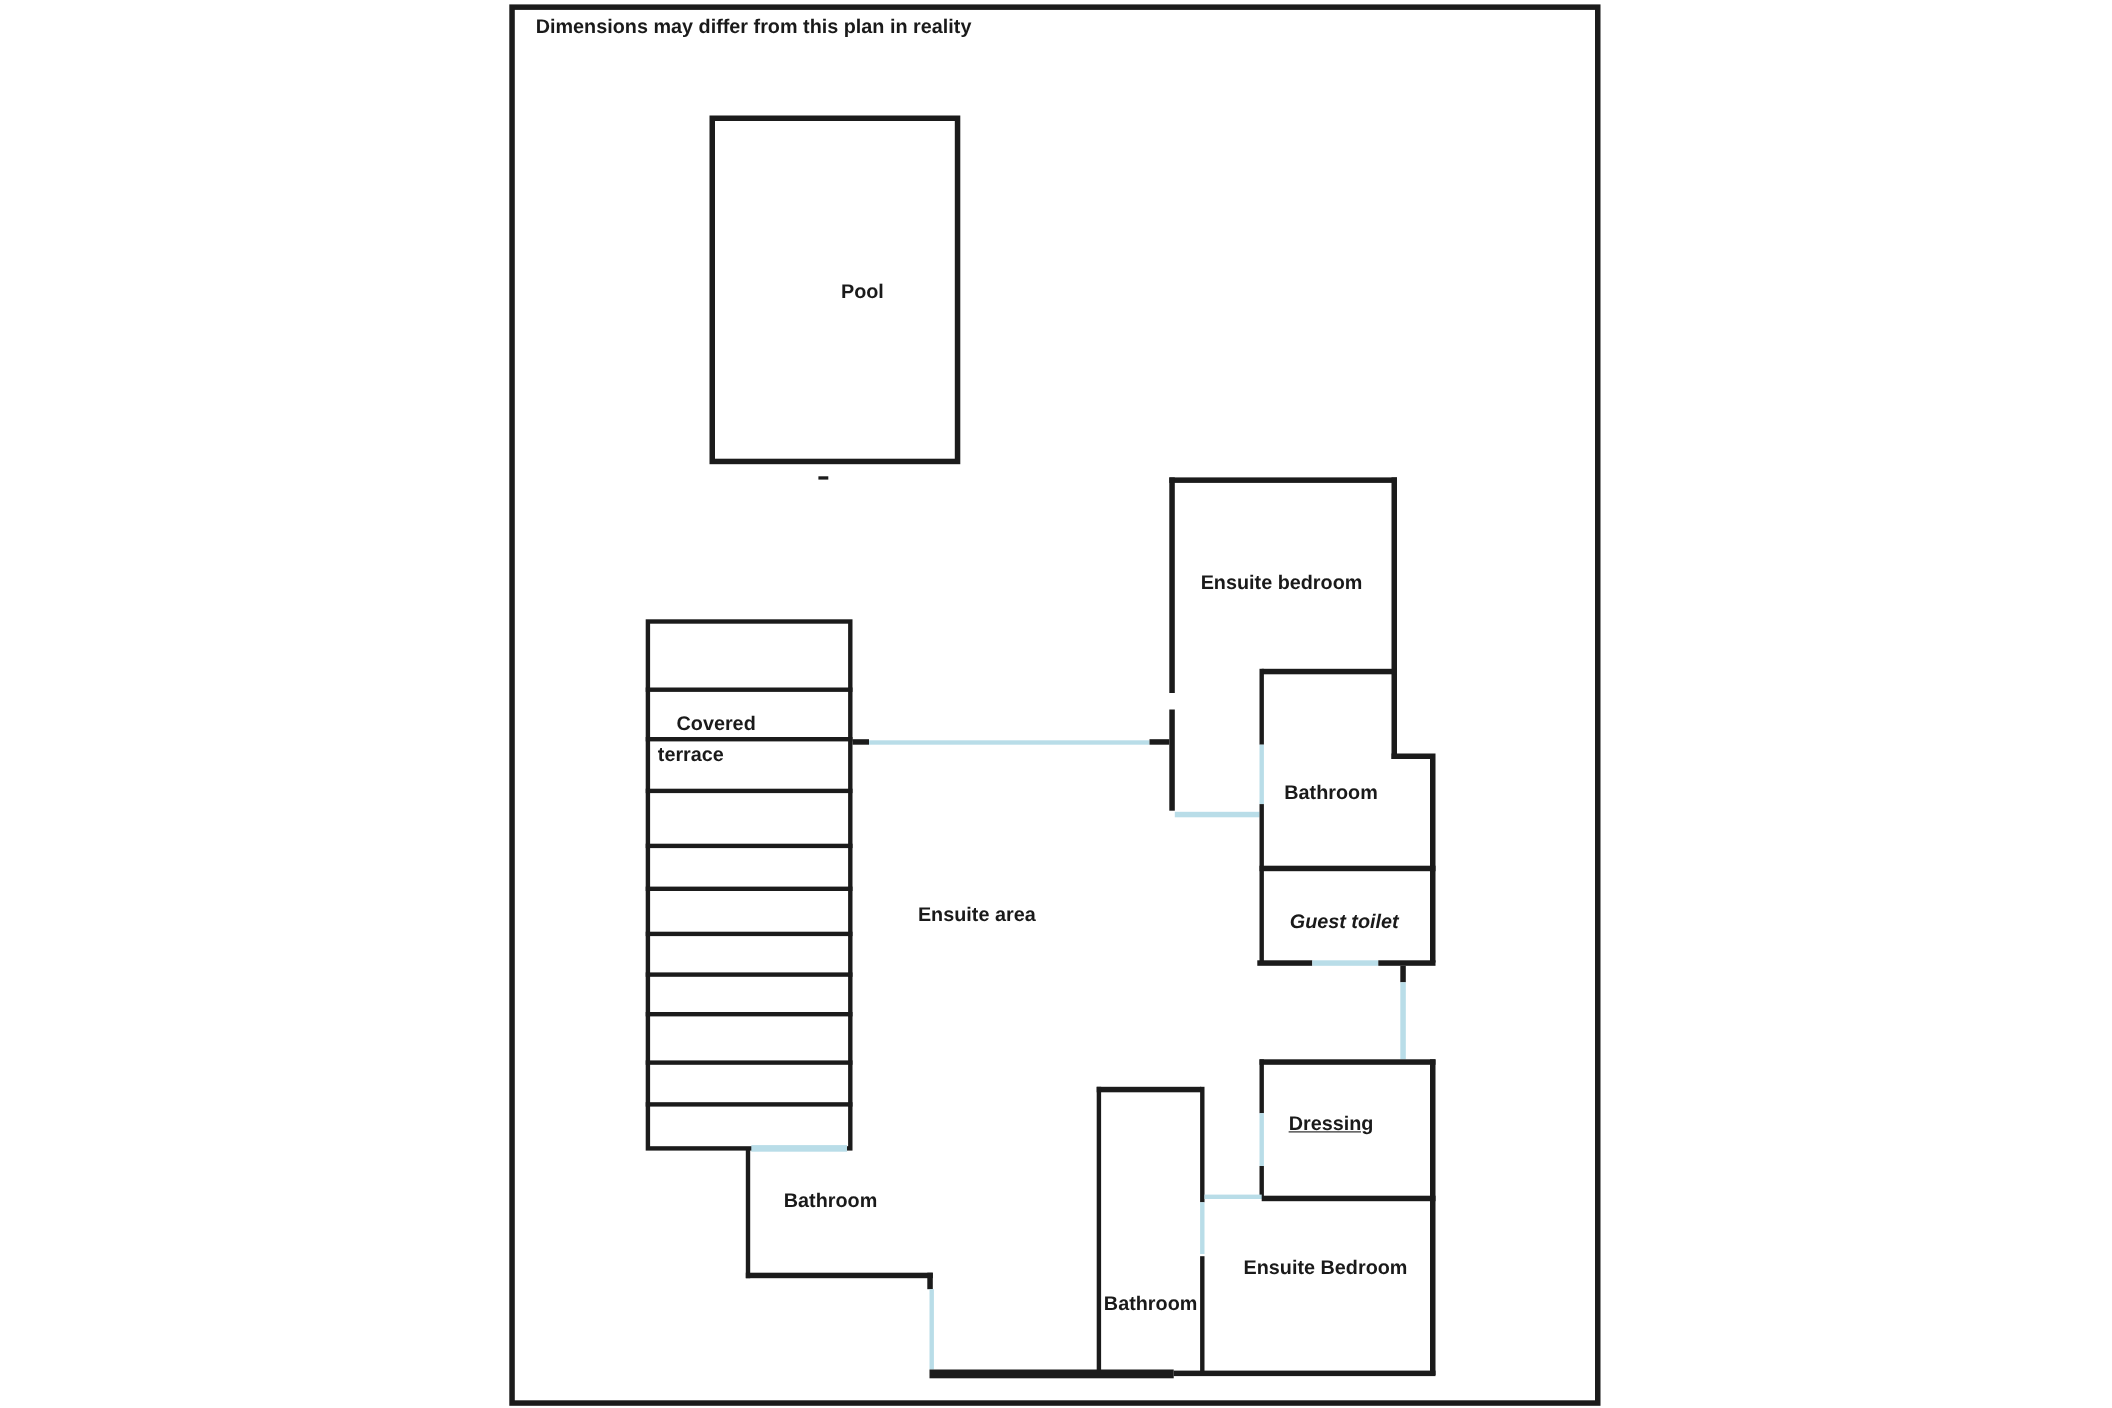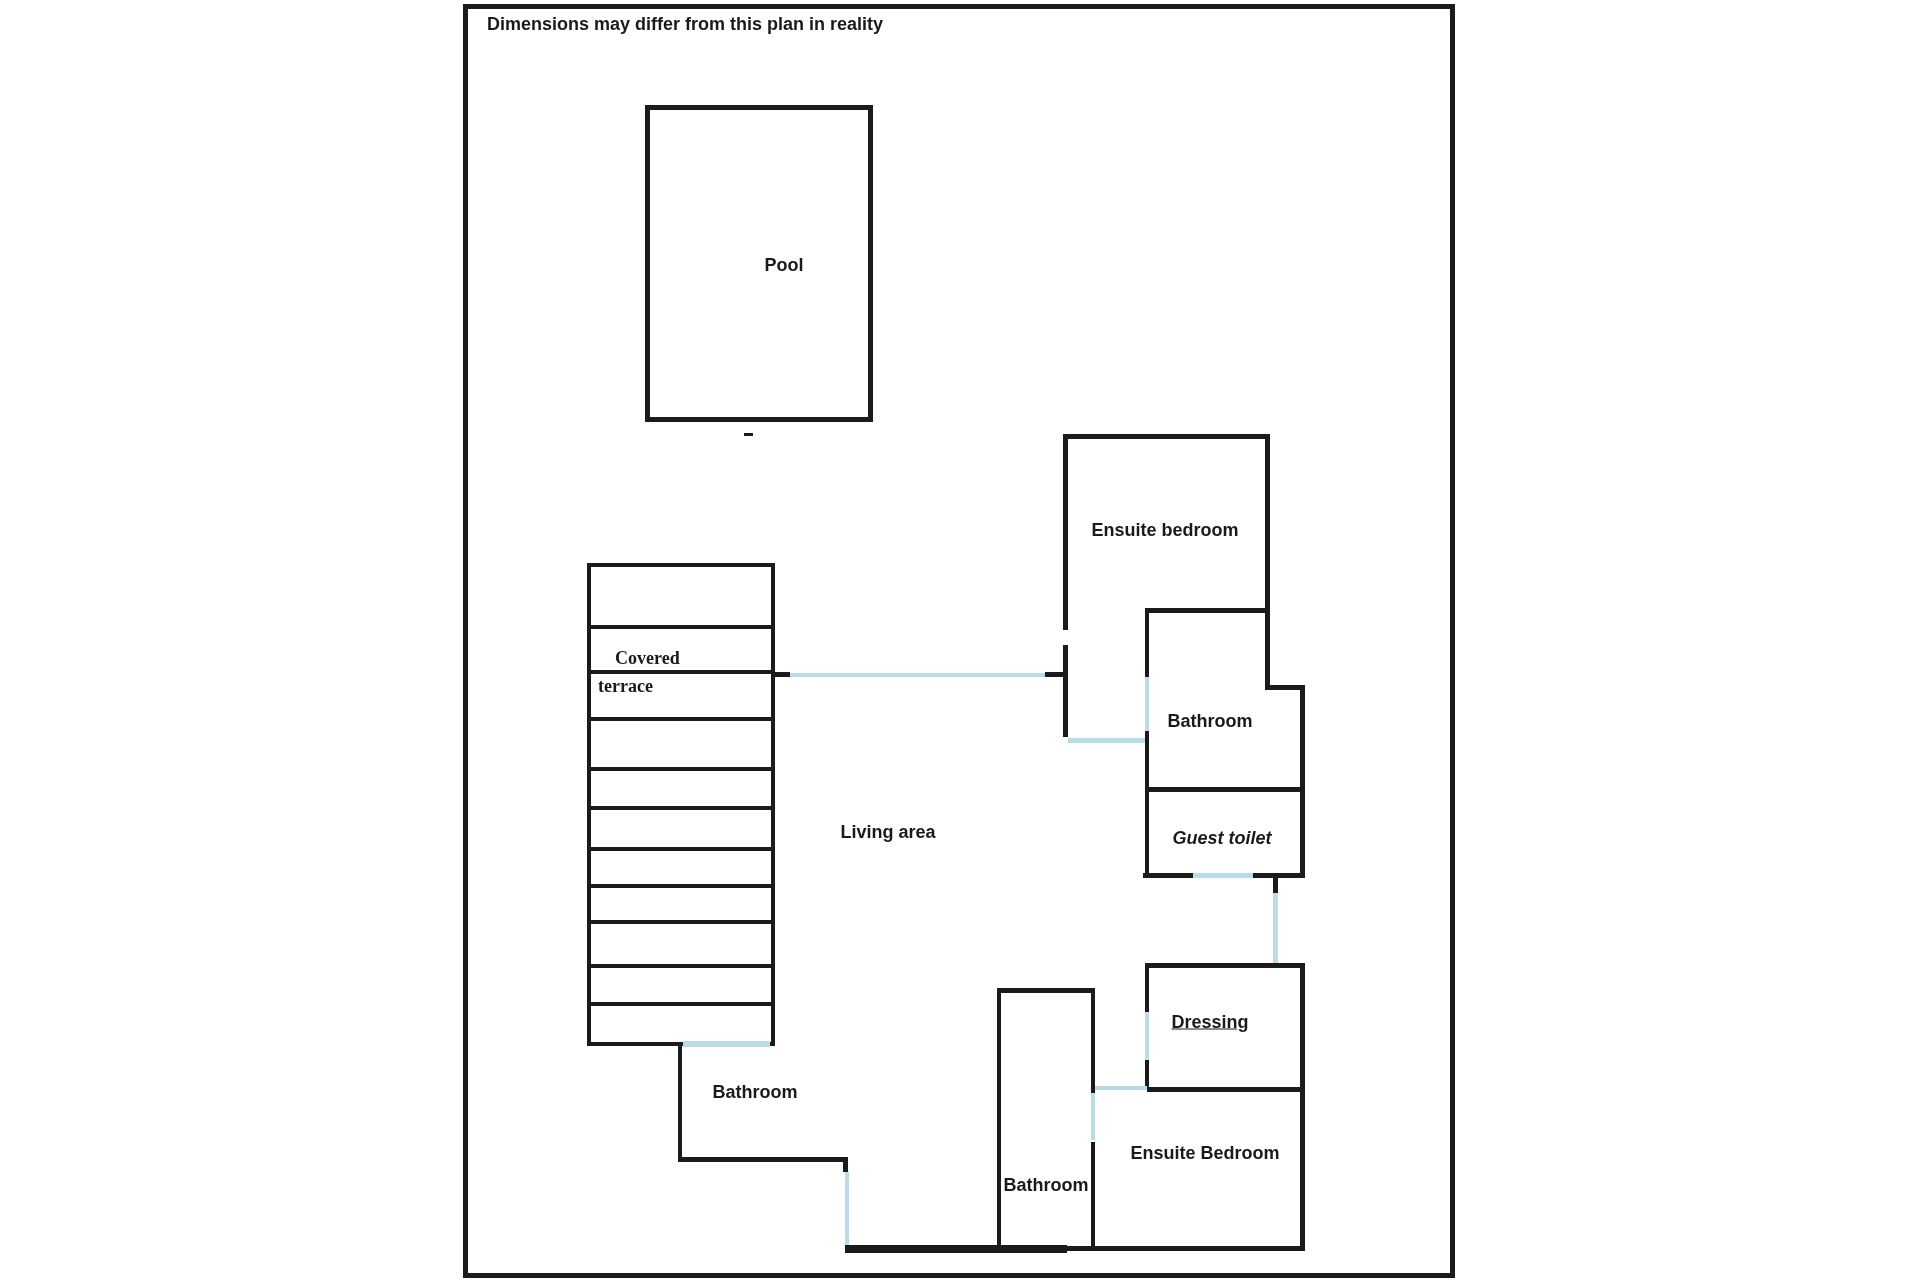--- a/index.html
+++ b/index.html
@@ -3,21 +3,21 @@
 <meta charset="utf-8">
 <style>
   html,body{margin:0;padding:0;background:#fff;}
   #stage{position:relative;width:1710px;height:1280px;background:var(--bg,#fff);overflow:hidden;
          font-family:"Liberation Sans","DejaVu Sans",sans-serif;color:var(--text,#1a1a1a);}
   .w{position:absolute;background:var(--wall,#1b1b1b);}        
   .d{position:absolute;background:var(--door,#b9dde8);}        
   .outline{position:absolute;border:5px solid var(--wall,#1b1b1b);box-sizing:border-box;background:transparent;}
   .outline4{position:absolute;border:4px solid var(--wall,#1b1b1b);box-sizing:border-box;background:transparent;}
   .lbl{position:absolute;font-size:18px;font-weight:600;white-space:nowrap;transform:translate(-50%,-50%);}
-  .lbl-left{position:absolute;font-size:18px;font-weight:600;white-space:nowrap;font-family:Liberation Serif, serif;}
+  .lbl-left{position:absolute;font-size:18px;font-weight:600;white-space:nowrap;}
   #title{position:absolute;left:487px;top:14px;font-size:18px;font-weight:600;white-space:nowrap;}
 </style>
 </head>
 <body>
 
 <div id="stage">
 
   <div class="outline" style="left:463px;top:4px;width:992px;height:1274px;"></div>
 
   <div id="title">Dimensions may differ from this plan in reality</div>
@@ -38,21 +38,21 @@
   <div class="w" style="left:587px;top:964px;width:188px;height:4px;"></div>
   <div class="w" style="left:587px;top:1002px;width:188px;height:4px;"></div>
   <div class="d" style="left:683px;top:1041px;width:87px;height:6px;"></div>
   <div class="lbl-left" style="left:615px;top:648px;">Covered</div>
   <div class="lbl-left" style="left:598px;top:676px;">terrace</div>
 
   <div class="w" style="left:775px;top:672px;width:15px;height:5px;"></div>
   <div class="d" style="left:790px;top:673px;width:255px;height:4px;"></div>
   <div class="w" style="left:1045px;top:672px;width:18px;height:5px;"></div>
 
-  <div class="lbl" style="left:888px;top:832px;">Living area</div>
+  <div class="lbl" style="left:888px;top:832px;">Ensuite area</div>
 
   <div class="w" style="left:1063px;top:434px;width:207px;height:5px;"></div>
   <div class="w" style="left:1063px;top:434px;width:5px;height:196px;"></div>
   <div class="w" style="left:1063px;top:645px;width:5px;height:92px;"></div>
   <div class="w" style="left:1265px;top:434px;width:5px;height:256px;"></div>
   <div class="w" style="left:1265px;top:685px;width:40px;height:5px;"></div>
   <div class="d" style="left:1068px;top:738px;width:77px;height:5px;"></div>
   <div class="lbl" style="left:1165px;top:530px;">Ensuite bedroom</div>
 
   <div class="w" style="left:1147px;top:608px;width:123px;height:5px;"></div>

